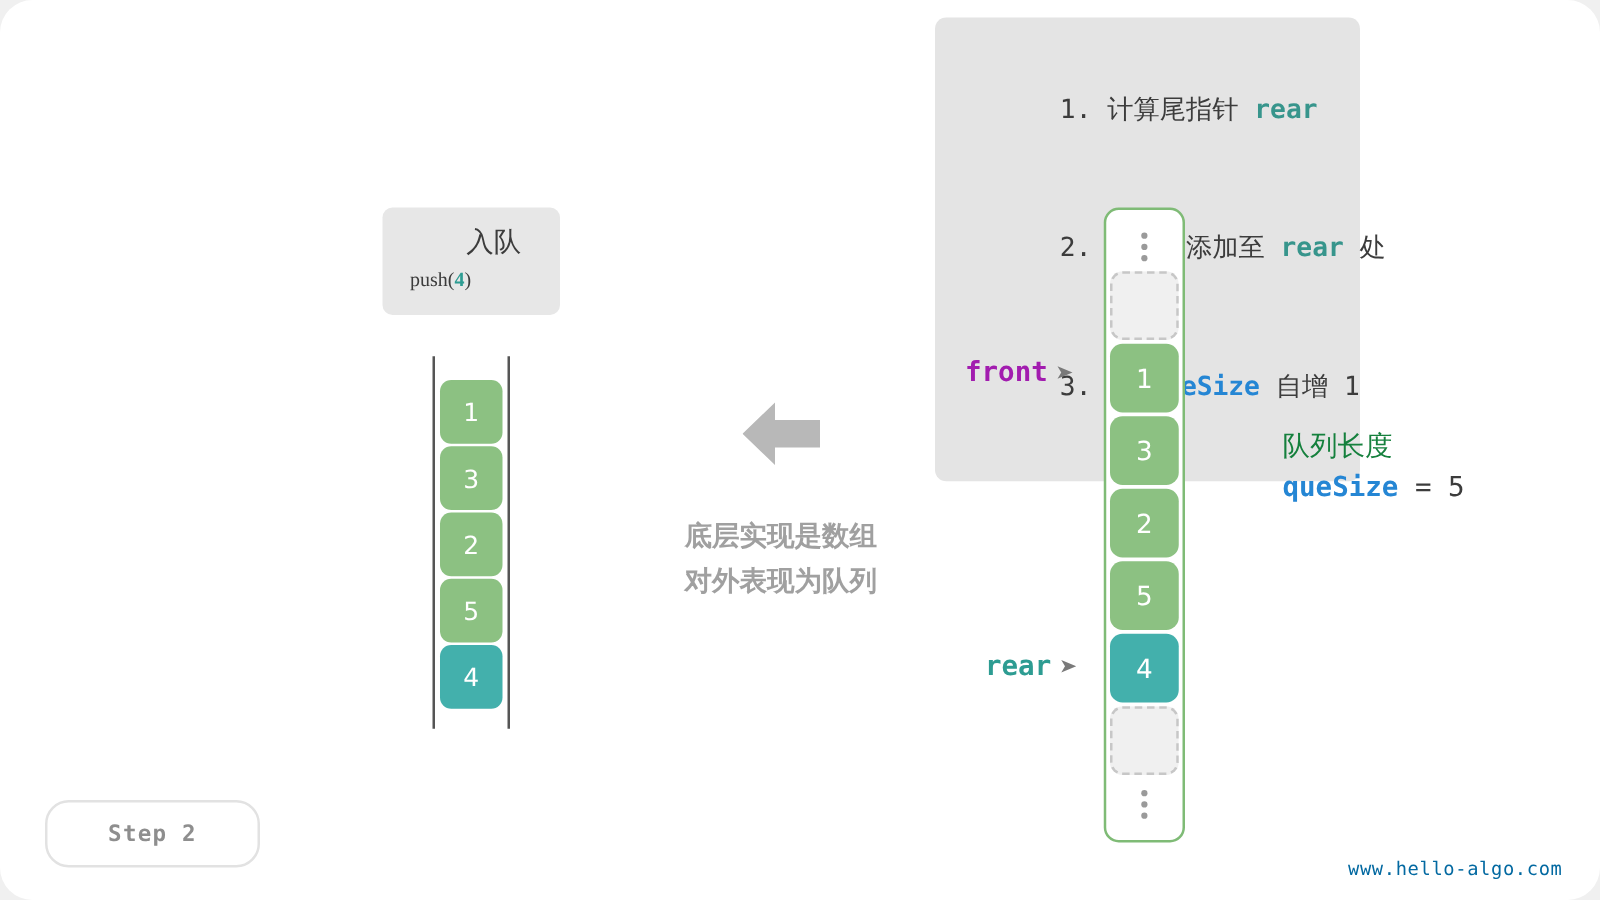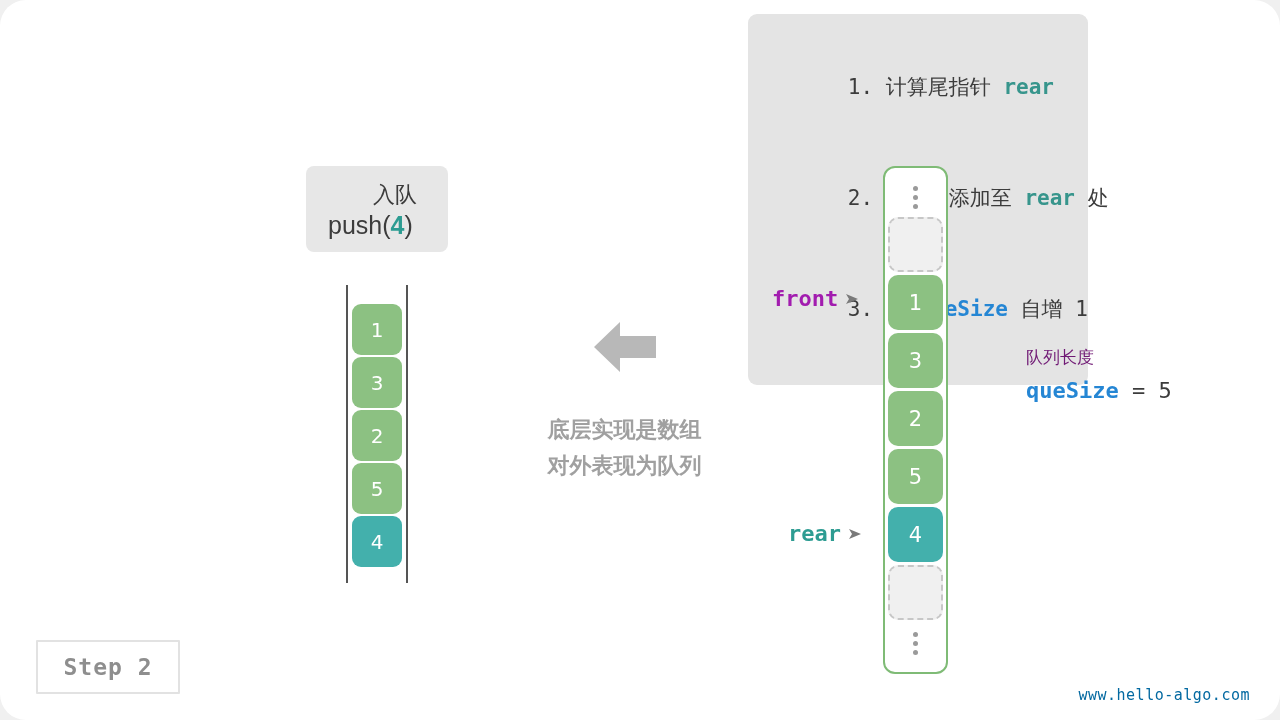--- a/index.html
+++ b/index.html
@@ -56,22 +56,22 @@
     padding: 14px 0 0 22px;
   }
   .push-cn {
     font-family: "DejaVu Sans", sans-serif;
     font-size: 22px;
     color: #3c3c3c;
     line-height: 30px;
     margin-left: 45px;
   }
   .push-code {
-    font-family: Liberation Sans, sans-serif;
-    font-size: 25px;
+    font-family: Liberation Serif, serif;
+    font-size: 16px;
     color: #3c3c3c;
     line-height: 30px;
     white-space: pre;
   }
   .push-code .num { color: #2d9c92; font-weight: bold; }
 
   
   .stack {
     position: absolute;
     left: 346px;
@@ -197,46 +197,46 @@
   .ptr-arrow { display: block; }
 
   
   .size-note {
     position: absolute;
     left: 1026px;
     top: 341px;
   }
   .size-note .cn {
     font-family: "DejaVu Sans", sans-serif;
-    font-size: 17px;
-    color: #701a75;
+    font-size: 22px;
+    color: #15803d;
     line-height: 33px;
   }
   .size-note .code {
     font-family: "DejaVu Sans Mono", monospace;
     font-size: 22px;
     color: #3c3c3c;
     line-height: 33px;
     white-space: pre;
   }
 
   
   .step-badge {
     position: absolute;
     left: 36px;
     top: 640px;
-    width: 144px;
+    width: 172px;
     height: 54px;
     border: 2px solid #e2e2e2;
-    border-radius: 1px;
+    border-radius: 19px;
     display: flex;
     align-items: center;
     justify-content: center;
     font-family: "DejaVu Sans Mono", monospace;
-    font-size: 23px;
+    font-size: 18px;
     font-weight: bold;
     color: #8e8e8e;
     letter-spacing: 1px;
   }
 
   
   .watermark {
     position: absolute;
     right: 30px;
     bottom: 16px;

